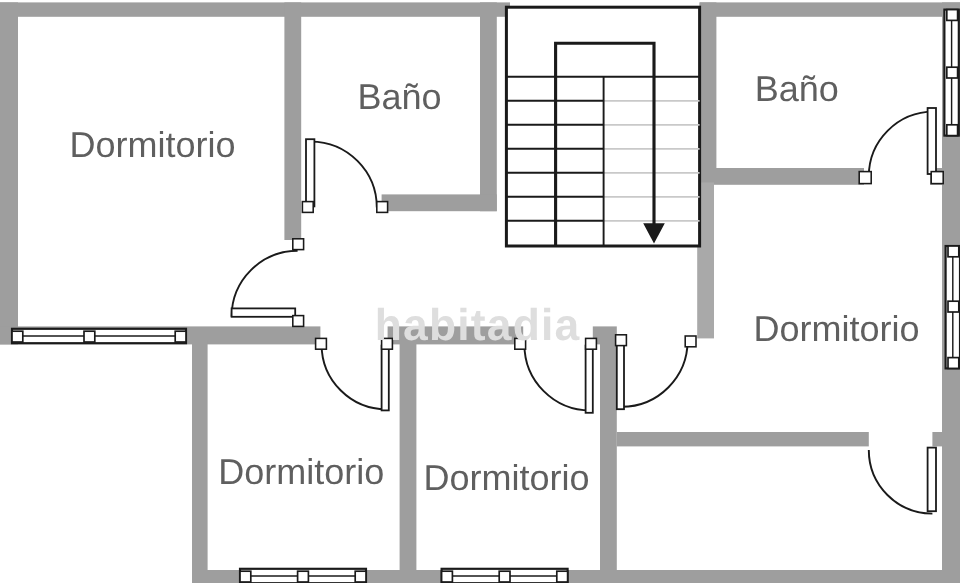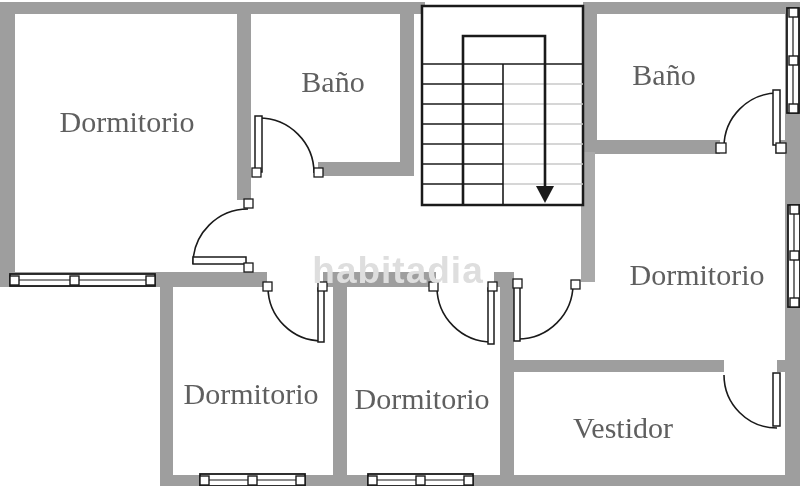--- a/index.html
+++ b/index.html
@@ -11,21 +11,20 @@
     font-family:"Liberation Sans", sans-serif;
   }
   .plan svg{position:absolute;left:0;top:0;}
   .room-label{
     position:absolute;
     transform:translate(-50%,-50%);
     font-size:30px;
     color:#5f5f5f;
     white-space:nowrap;
     z-index:3;
-    font-family:Liberation Serif, serif;
   }
   .watermark{
     position:absolute;
     left:398px;top:243px;
     transform:translate(-50%,-50%);
     font-size:37px;
     font-weight:bold;
     letter-spacing:1px;
     color:#dedede;
     z-index:2;
@@ -200,17 +199,16 @@
       </g>
     </g>
   </svg>
 
   <div class="room-label" style="left:127px;top:122px">Dormitorio</div>
   <div class="room-label" style="left:333px;top:82px">Baño</div>
   <div class="room-label" style="left:664px;top:75px">Baño</div>
   <div class="room-label" style="left:697px;top:275px">Dormitorio</div>
   <div class="room-label" style="left:251px;top:394px">Dormitorio</div>
   <div class="room-label" style="left:422px;top:399px">Dormitorio</div>
-  <div class="room-label" style="left:623px;top:428px">Vestidor</div>
 
   <div class="watermark">habitadia</div>
 
 </div>
 
 </body></html>

